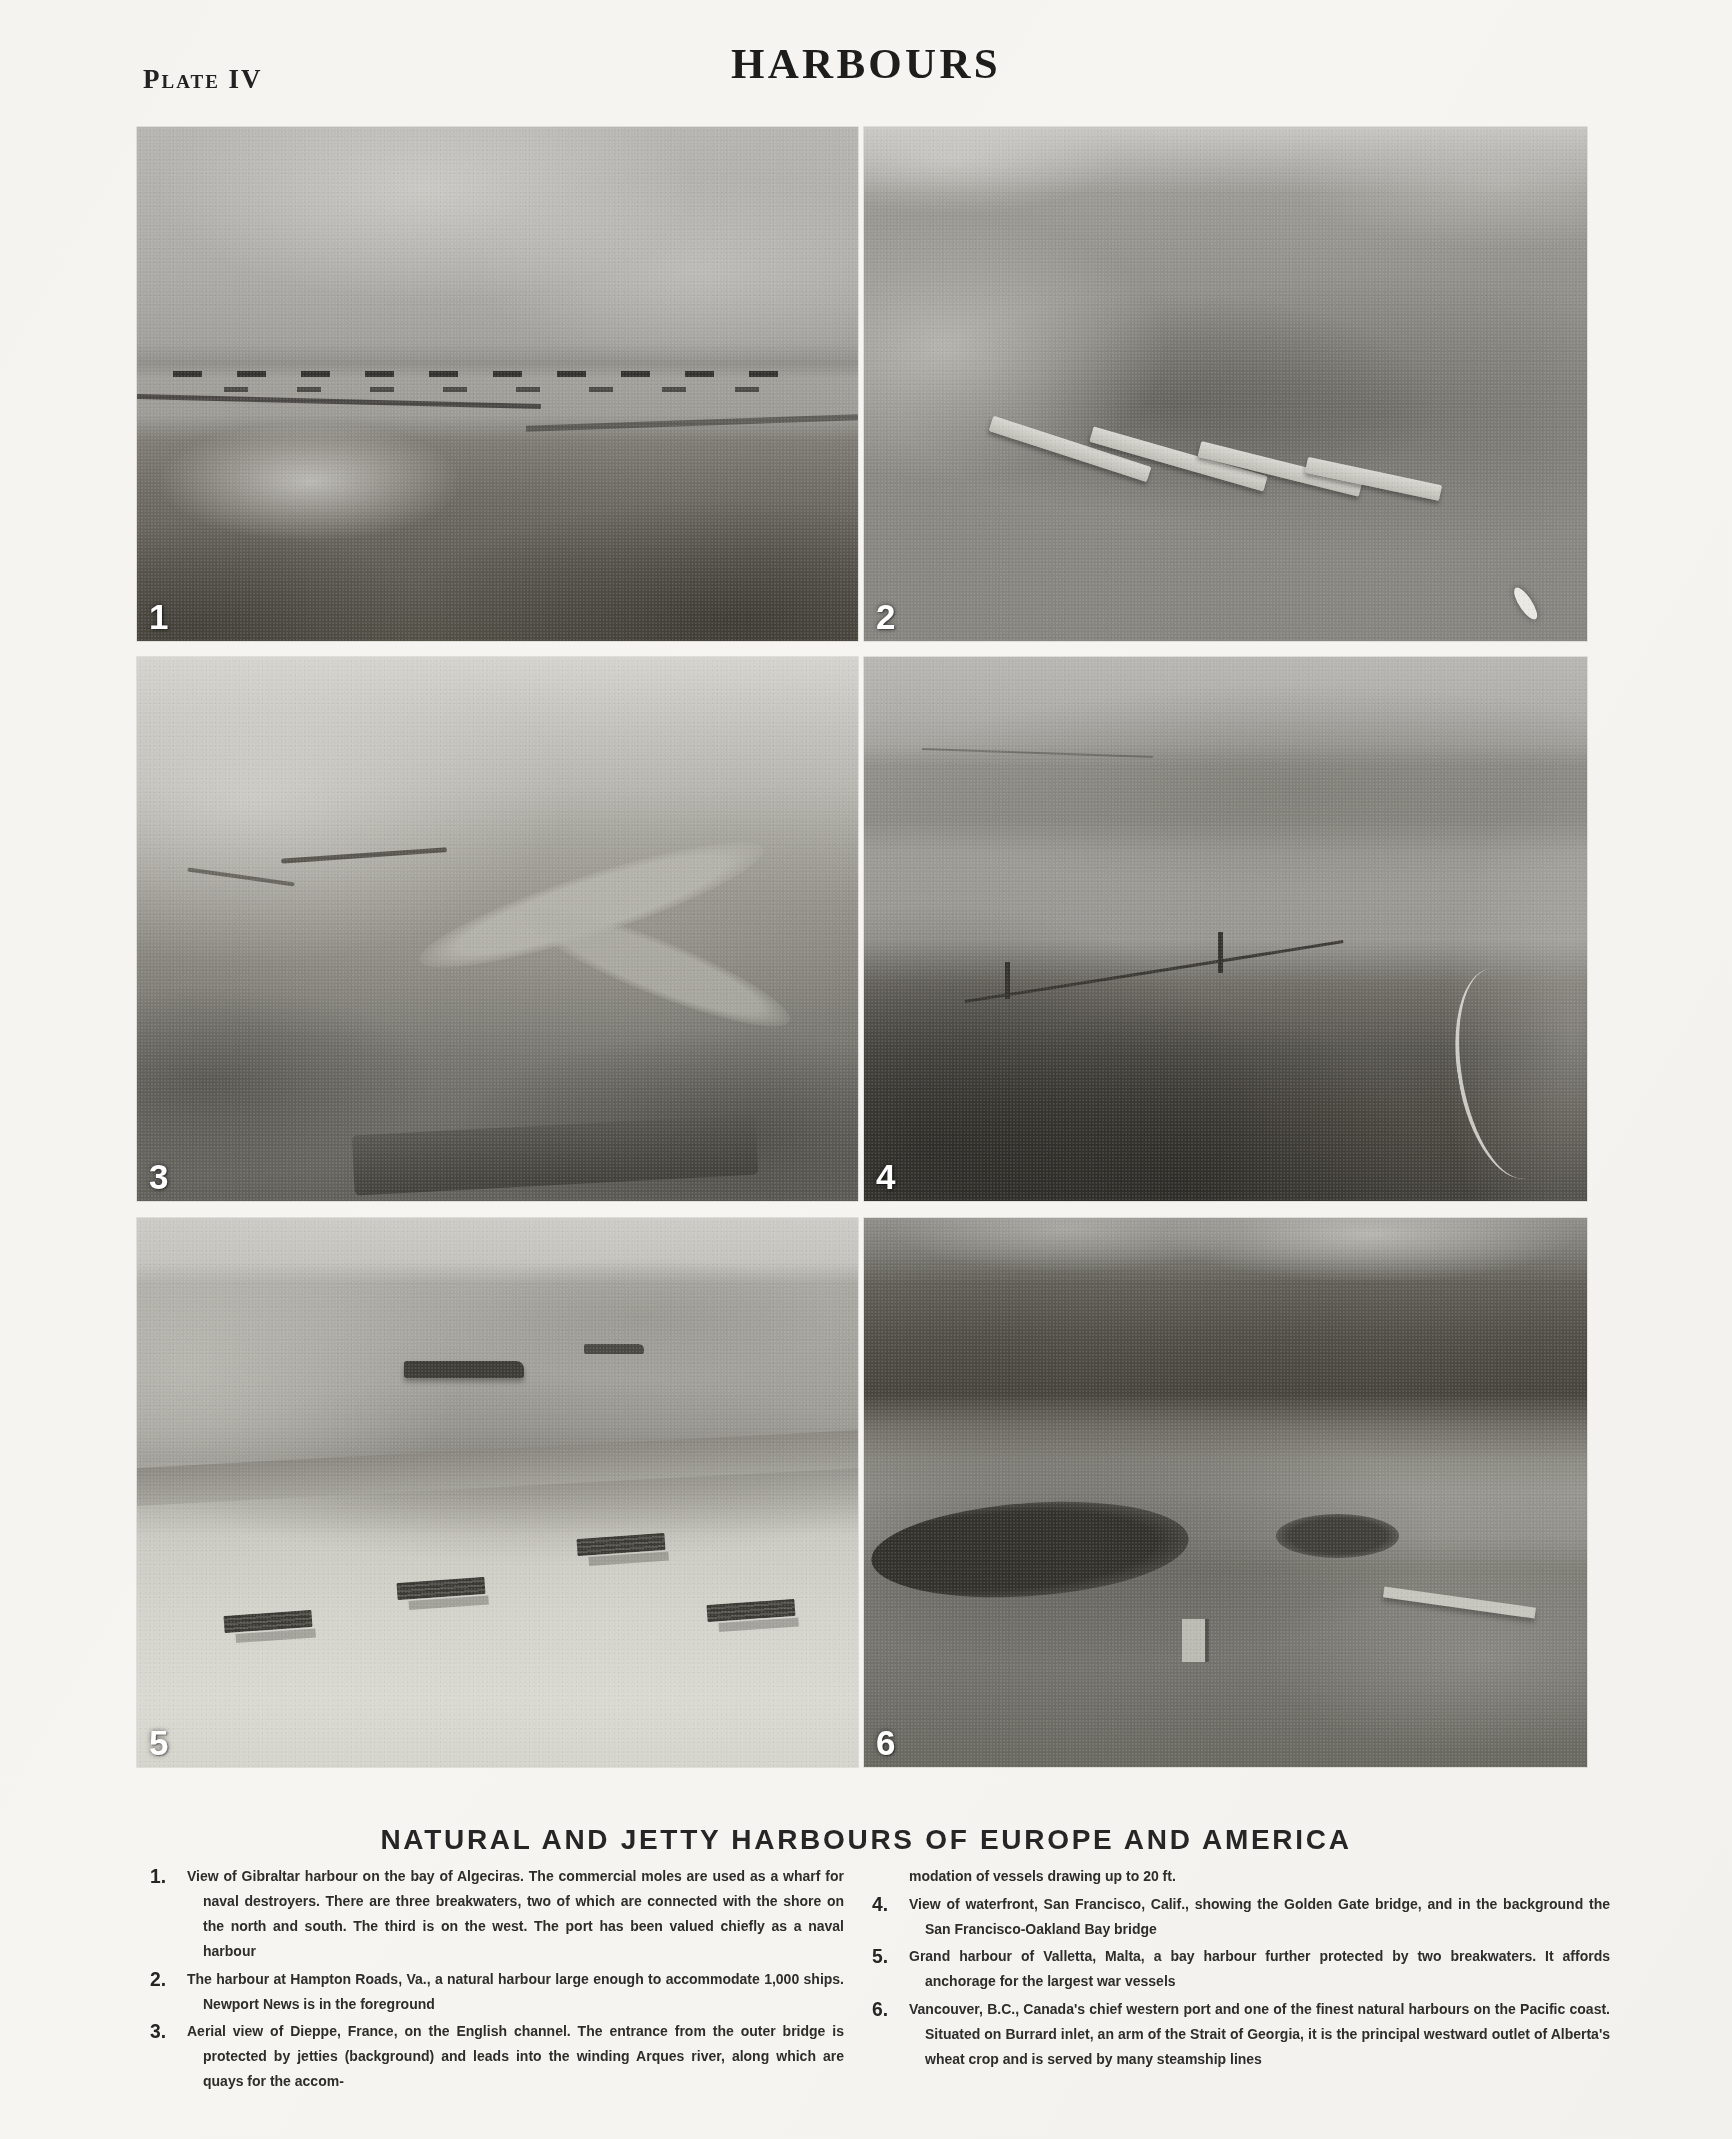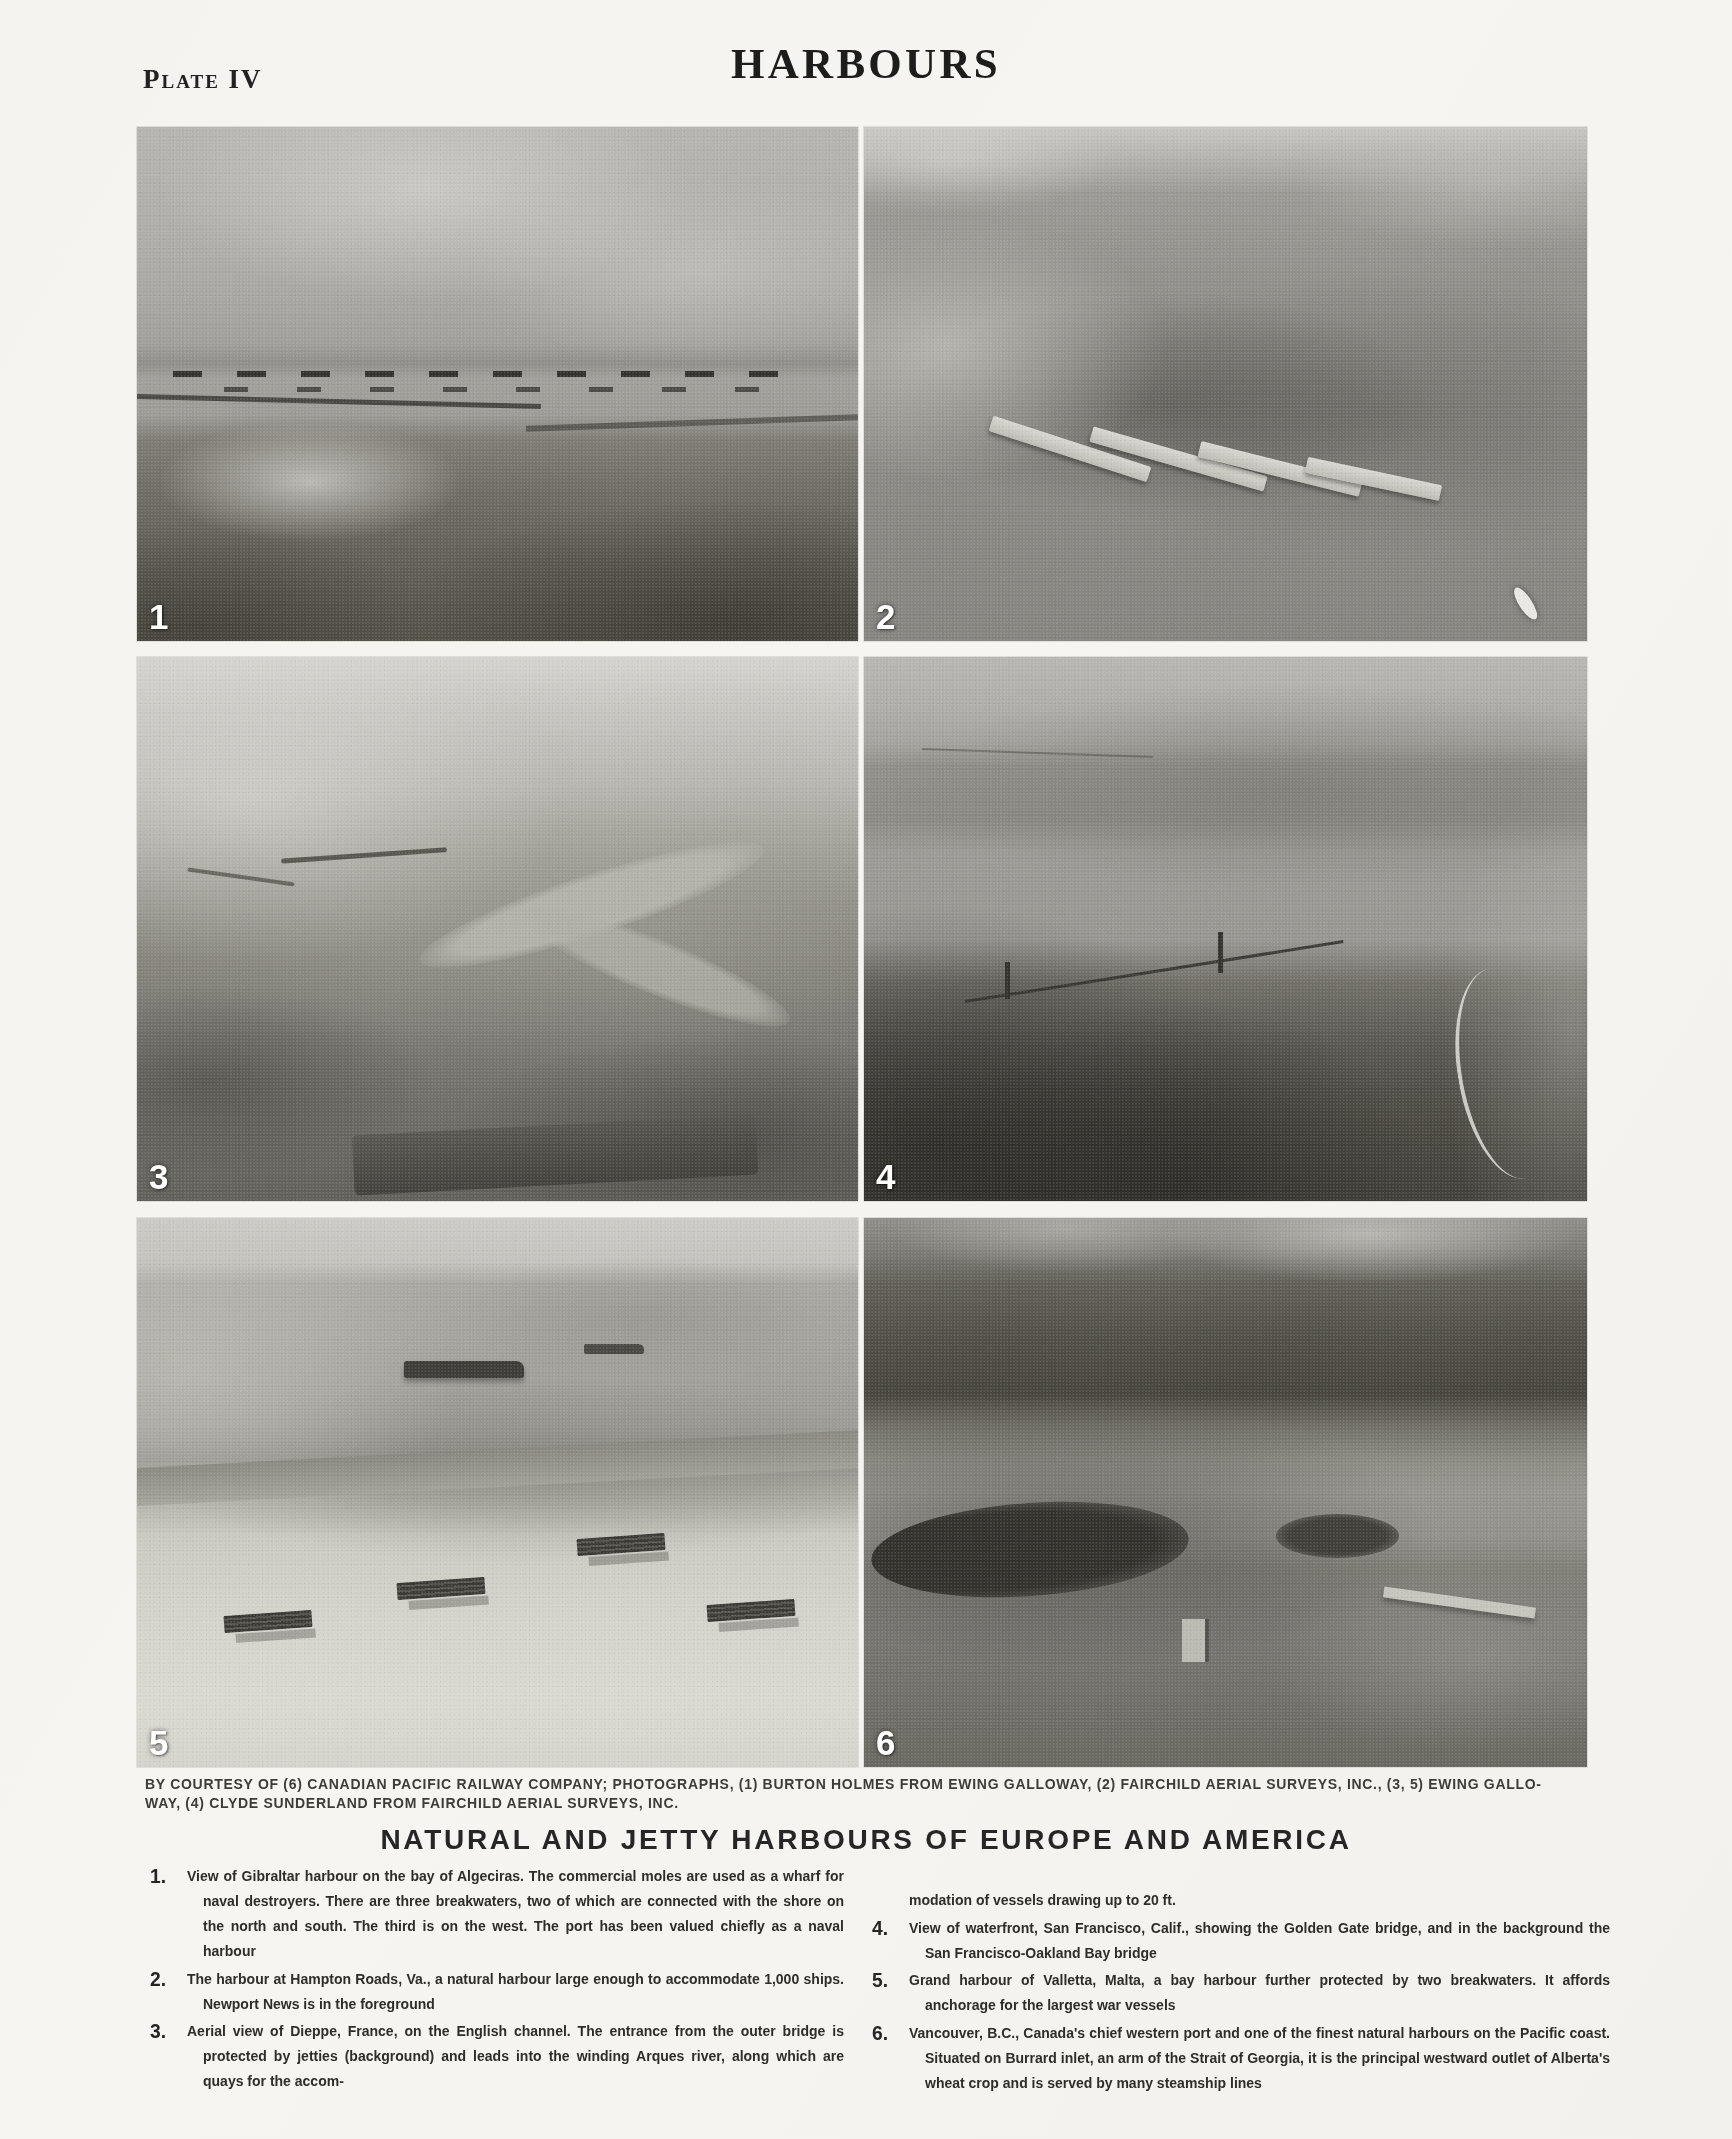--- a/index.html
+++ b/index.html
@@ -171,21 +171,21 @@
     position:absolute; left:145px; top:1775px; width:1466px;
     font-size:14px; line-height:19.3px; font-weight:700; letter-spacing:0.7px;
     color:#3d3c39; white-space:nowrap;
   }
   .cap-heading {
     position:absolute; left:0; right:0; top:1824px; text-align:center;
     font-size:28px; font-weight:700; letter-spacing:2.7px; color:#262626;
   }
   .captions { position:absolute; left:150px; top:1864px; display:flex; gap:28px; }
   .cap-col-left  { width:694px; }
-  .cap-col-right { width:738px;margin-top:24px; }
+  .cap-col-right { width:738px; }
   .cap-item { display:flex; margin-bottom:2.7px; }
   .cap-num  { flex:none; width:37px; font-size:19.3px; font-weight:700; line-height:25px; color:#262523; }
   .cap-text {
     flex:1; font-size:14px; line-height:25px; font-weight:700; color:#2e2d2a;
     text-align:justify; padding-left:16px; text-indent:-16px;
   }
 </style>
 </head>
 <body>
 
@@ -241,24 +241,20 @@
   </figure>
 
   <figure class="photo photo-6">
     <div class="shape p6-peninsula"></div>
     <div class="shape p6-island"></div>
     <div class="shape p6-tower"></div>
     <div class="shape p6-pier"></div>
     <span class="ph-num">6</span>
   </figure>
 
-  <div class="credit">
-    <div>BY COURTESY OF (6) CANADIAN PACIFIC RAILWAY COMPANY; PHOTOGRAPHS, (1) BURTON HOLMES FROM EWING GALLOWAY, (2) FAIRCHILD AERIAL SURVEYS, INC., (3, 5) EWING GALLO-</div>
-    <div>WAY, (4) CLYDE SUNDERLAND FROM FAIRCHILD AERIAL SURVEYS, INC.</div>
-  </div>
 
   <h2 class="cap-heading">NATURAL AND JETTY HARBOURS OF EUROPE AND AMERICA</h2>
 
   <div class="captions">
     <div class="cap-col-left">
       <div class="cap-item">
         <span class="cap-num">1.</span>
         <span class="cap-text">View of Gibraltar harbour on the bay of Algeciras. The commercial moles are used as a wharf for naval destroyers. There are three breakwaters, two of which are connected with the shore on the north and south. The third is on the west. The port has been valued chiefly as a naval harbour</span>
       </div>
       <div class="cap-item">

